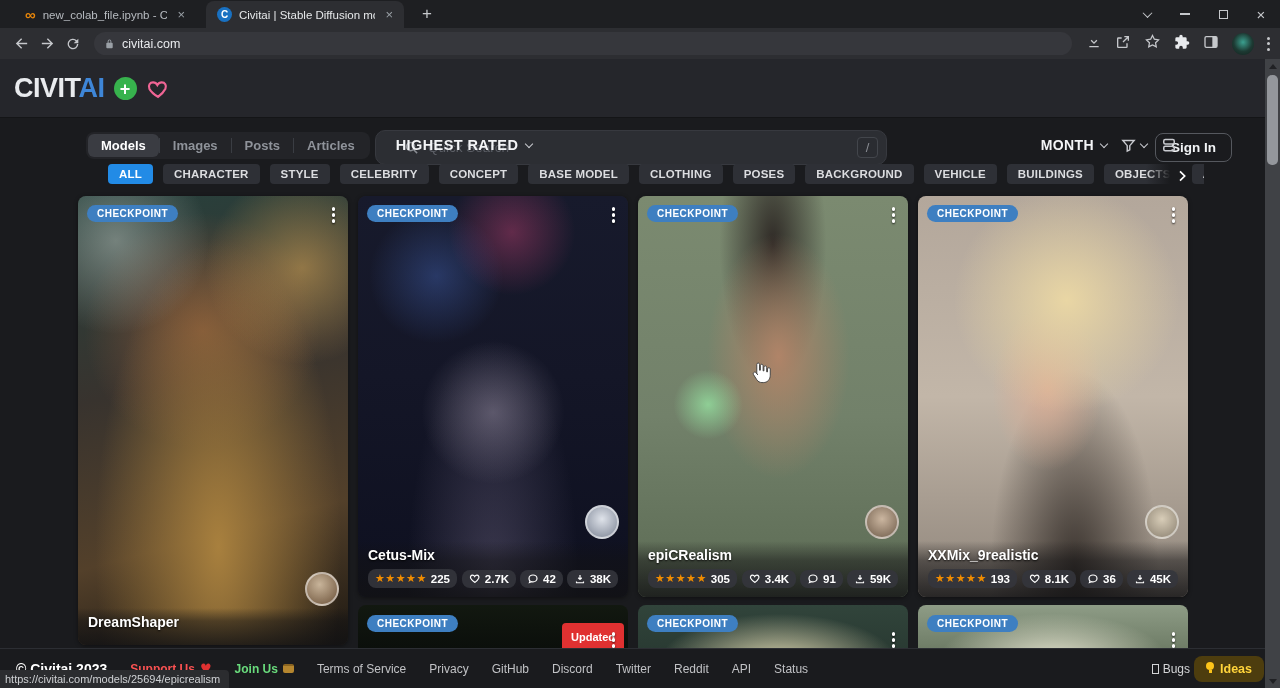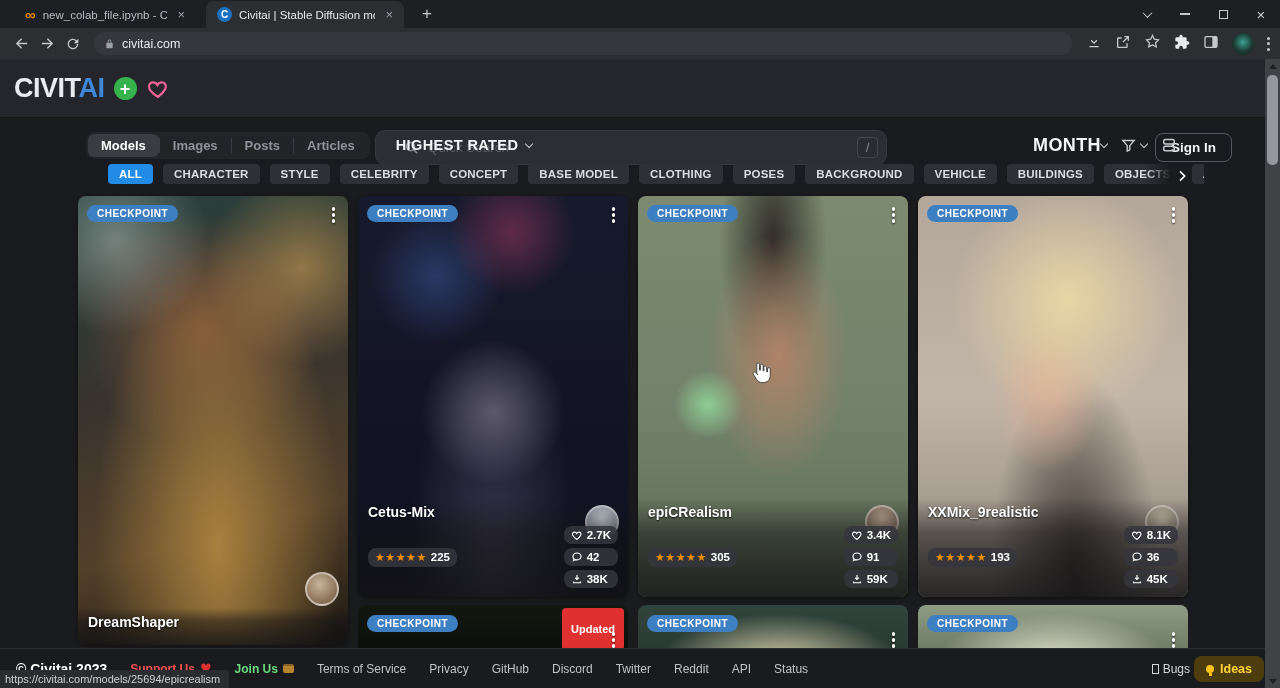--- a/index.html
+++ b/index.html
@@ -49,21 +49,21 @@
 
   
   .navrow { position:absolute; top:131px; left:86px; width:1092px; height:28px; display:flex; align-items:center; }
   .seg { display:flex; align-items:center; background:#232428; border-radius:8px; padding:2px; }
   .seg-item { padding:4px 13px; font-size:13px; font-weight:600; color:#8f939a; position:relative; }
   .seg-item.active { background:#3a3c42; border-radius:6px; color:#fff; }
   .seg-sep { width:1px; height:15px; background:#3a3d43; }
   .sort { margin-left:26px; display:flex; align-items:center; gap:8px; font-size:14.5px; font-weight:800; letter-spacing:.4px; color:#f4f5f7; }
   .chev-sm { width:6px; height:6px; border-right:1.8px solid #c9cbd0; border-bottom:1.8px solid #c9cbd0; transform:rotate(45deg); margin-top:-3px; }
   .nav-right { margin-left:auto; display:flex; align-items:center; gap:13px; color:#e7e9ec; }
-  .period { display:flex; align-items:center; font-size:18px; font-weight:800; letter-spacing:.4px; color:#f4f5f7; }
+  .period { display:flex; align-items:center; gap:7px; font-size:14px; font-weight:800; letter-spacing:.4px; color:#f4f5f7; }
   .iconbtn { display:flex; align-items:center; gap:4px; color:#c9cbd0; }
 
   .chips { position:absolute; top:164px; left:84px; width:1096px; display:flex; gap:10px; overflow:hidden;margin-left:24px; }
   .chip { flex:none; padding:4px 11px; background:#2e3036; border-radius:4px; color:#dcdde0; font-size:11.5px; font-weight:700; letter-spacing:.2px; white-space:nowrap; }
   .chip.active { background:#228be6; color:#fff; }
   .chips-fade { position:absolute; top:163px; left:1146px; width:44px; height:26px; background:linear-gradient(90deg, rgba(26,27,30,0), #1a1b1e 55%); display:flex; align-items:center; justify-content:flex-end; }
   .chips-fade svg { display:block; }
 
   
   .card { position:absolute; width:270px; top:196px; height:401px; border-radius:8px; overflow:hidden; background:#222; box-shadow:0 1px 4px rgba(0,0,0,.45); }
@@ -100,43 +100,43 @@
   .av-1 { background:radial-gradient(circle at 42% 35%, #c8b49a, #6b5138); }
   .av-2 { background:radial-gradient(circle at 50% 40%, #dfe3ea, #7c8494); }
   .av-3 { background:radial-gradient(circle at 50% 40%, #cbb6a0, #6f5c4a); }
   .av-4 { background:radial-gradient(circle at 50% 40%, #d8cdb8, #8a8070); }
   .overlay { position:absolute; left:0; right:0; bottom:0; padding:6px 10px 9px; background:linear-gradient(180deg, rgba(18,18,20,0) 0%, rgba(18,18,20,.5) 35%, rgba(18,18,20,.82) 100%); }
   .title { font-size:14px; font-weight:700; color:#fff; text-shadow:0 1px 2px rgba(0,0,0,.85); margin-bottom:6px; }
   .stats { display:flex; justify-content:space-between; align-items:center; }
   .pill { display:inline-flex; align-items:center; gap:4px; background:rgba(52,54,60,.88); border-radius:8px; padding:3px 7px; color:#fff; font-size:11.5px; font-weight:700; }
   .stars { font-family:"DejaVu Sans",sans-serif; color:#f08c00; font-size:11px; letter-spacing:.5px; }
   .stars::before { content:"★★★★★"; }
-  .pillgroup { display:flex; gap:4px;flex-direction:column; }
+  .pillgroup { display:flex; gap:4px; }
   .pill svg { display:block; }
 
   .card-partial { position:absolute; top:605px; width:270px; height:43px; border-radius:8px 8px 0 0; overflow:hidden; }
   .p2 { left:358px; background:linear-gradient(180deg,#121810,#0b0f0b); }
   .p3 { left:638px; background:radial-gradient(ellipse at 52% 135%, #d9d3ae 0%, transparent 60%), linear-gradient(180deg,#31443b,#2a3b33); }
   .p4 { left:918px; background:radial-gradient(ellipse at 50% 130%, #e4e3cf 0%, transparent 60%), linear-gradient(180deg,#8e9c86,#6f7d67); }
   .card-partial .badge { top:10px; }
   .card-partial .dots { top:24px; }
-  .updated { position:absolute; top:3px; right:4px; background:#e03131; color:#fff; font-size:11px; font-weight:700; padding:15px 9px; border-radius:4px;text-align:center; }
+  .updated { position:absolute; top:18px; right:4px; background:#e03131; color:#fff; font-size:11px; font-weight:700; padding:8px 9px; border-radius:4px;text-align:center; }
 
   
   .footer { position:absolute; top:648px; left:0; right:0; height:40px; background:#1a1b1e; border-top:1px solid #2c2e33; display:flex; align-items:center; padding:0 16px; gap:23px; font-size:12px; color:#c1c2c5; z-index:20; }
   .copyright { font-size:14px; font-weight:700; color:#fff; }
   .flink { white-space:nowrap; }
   .support { color:#fa5252; display:flex; align-items:center; gap:5px; font-weight:600; }
   .support .hrt { font-family:"DejaVu Sans",sans-serif; color:#e03131; font-size:13px; }
   .join { color:#69db7c; display:flex; align-items:center; gap:5px; font-weight:600; }
   .briefcase { width:11px; height:9px; background:#b5862f; border-radius:2px; border-top:2px solid #8a6420; display:inline-block; }
   .foot-right { margin-left:auto; display:flex; align-items:center; gap:4px; }
   .bugs { display:flex; align-items:center; gap:4px; color:#d3d4d6; }
   .tofu { width:7px; height:10px; border:1px solid #d3d4d6; display:inline-block; }
-  .ideas { display:flex; align-items:center; gap:6px; background:#4d3d0e; border:0; border-radius:8px; padding:6px 12px; color:#ffd43b; font-size:12.5px; font-weight:700; font-family:"Liberation Sans",sans-serif; }
+  .ideas { display:flex; align-items:flex-start; gap:6px; background:#4d3d0e; border:0; border-radius:8px; padding:6px 12px; color:#ffd43b; font-size:12.5px; font-weight:700; font-family:"Liberation Sans",sans-serif; }
   .bulb { width:8px; height:8px; border-radius:50%; background:#fcc419; position:relative; display:inline-block; }
   .bulb::after { content:""; position:absolute; left:2.5px; top:8px; width:3px; height:3px; background:#fcc419; }
 
   .status-bubble { position:absolute; left:0; top:670px; height:18px; background:#2b2c2f; color:#cfd1d4; font-size:11px; display:flex; align-items:center; padding:0 9px 0 5px; border-top-right-radius:4px; z-index:30; }
 
   
   .scrollbar { position:absolute; right:0; top:59px; bottom:0; width:15px; background:#404246; z-index:40; }
   .sb-arrow { position:absolute; left:0; width:15px; height:14px; display:flex; align-items:center; justify-content:center; }
   .sb-up { top:0; } .sb-down { bottom:0; }
   .tri-up { width:0; height:0; border-left:4px solid transparent; border-right:4px solid transparent; border-bottom:5px solid #202124; }

